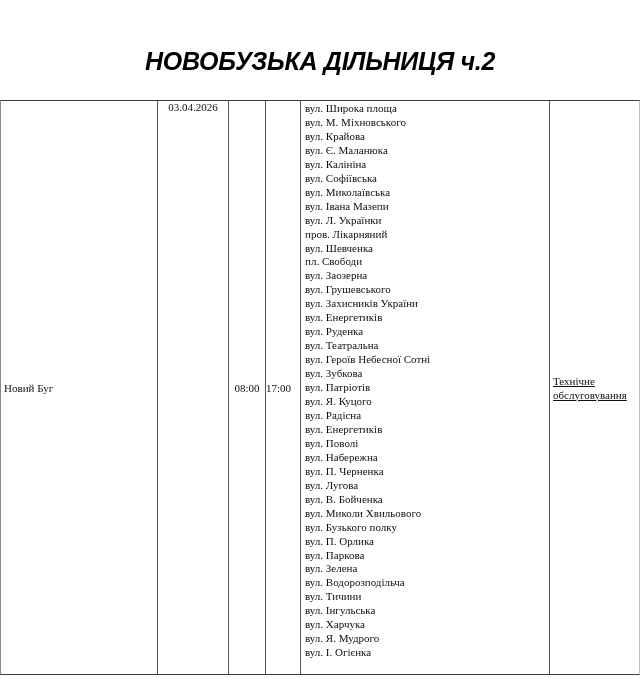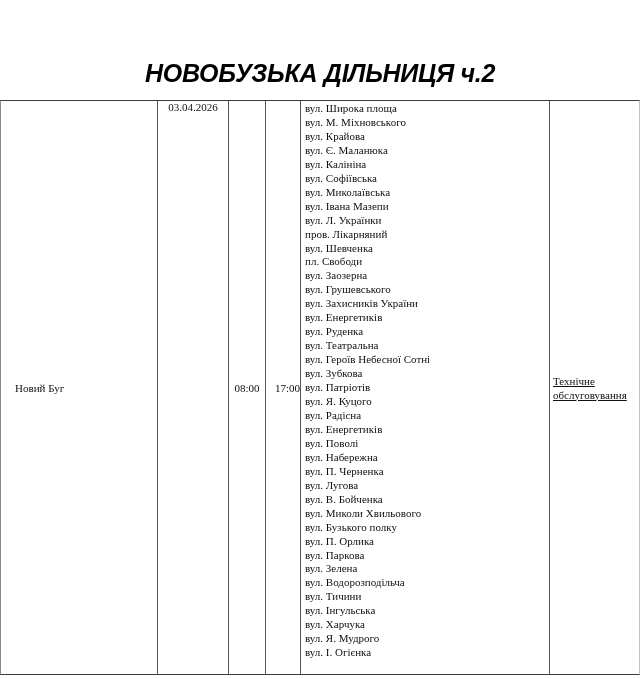--- a/index.html
+++ b/index.html
@@ -10,21 +10,21 @@
   body {
     width: 640px;
     height: 679px;
     position: relative;
     overflow: hidden;
     font-family: "Liberation Serif", serif;
     color: #000;
   }
   .page-title {
     position: absolute;
-    top: 59px;
+    top: 47px;
     left: 0;
     width: 640px;
     text-align: center;
     font-family: "Liberation Sans", sans-serif;
     font-weight: bold;
     font-style: italic;
     font-size: 25px;
     letter-spacing: -0.3px;
     color: #000;
   }
@@ -45,24 +45,24 @@
   .col {
     box-sizing: border-box;
     border-right: 1px solid #555;
     height: 100%;
     font-family: "Liberation Serif", serif;
     font-size: 11px;
     color: #101010;
     overflow: hidden;
   }
   .col:last-child { border-right: none; text-decoration: underline; }
-  .col-location   { width: 157px; display: flex; align-items: center; padding-left: 14px; }
+  .col-location   { width: 157px; display: flex; align-items: center; padding-left: 3px; }
   .col-date       { width: 71px;  display: flex; align-items: flex-start; justify-content: center; }
   .col-start      { width: 37px;  display: flex; align-items: center; justify-content: center; }
-  .col-end        { width: 35px;  display: flex; align-items: center; justify-content: flex-end; }
+  .col-end        { width: 35px;  display: flex; align-items: center; justify-content: flex-start; }
   .col-streets    { width: 249px; padding: 1px 0 0 4px; line-height: 13.95px; }
   .col-reason     { flex: 1; display: flex; align-items: center; padding-left: 3px; line-height: 14px; }
   .street-line { white-space: nowrap; }
   .reason-text { width: 88px; }
 </style>
 </head>
 <body>
 
 <div class="page-title">НОВОБУЗЬКА ДІЛЬНИЦЯ ч.2</div>
 

